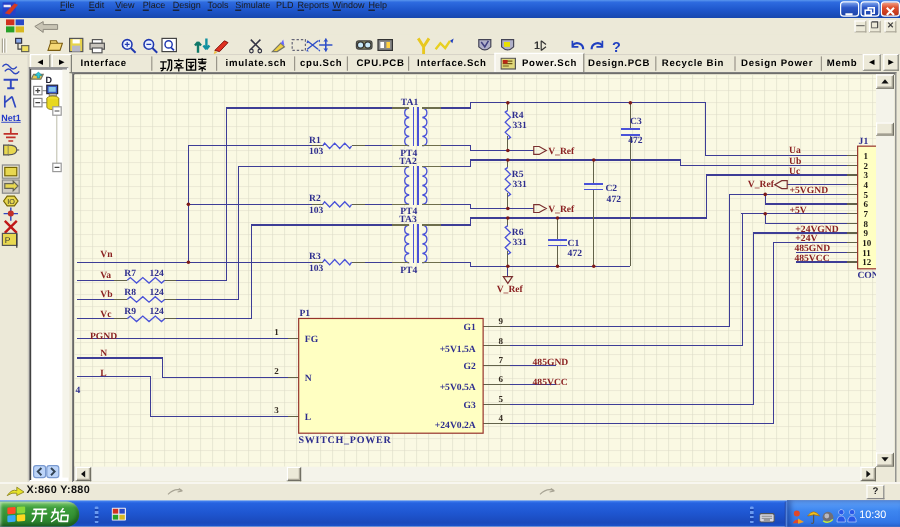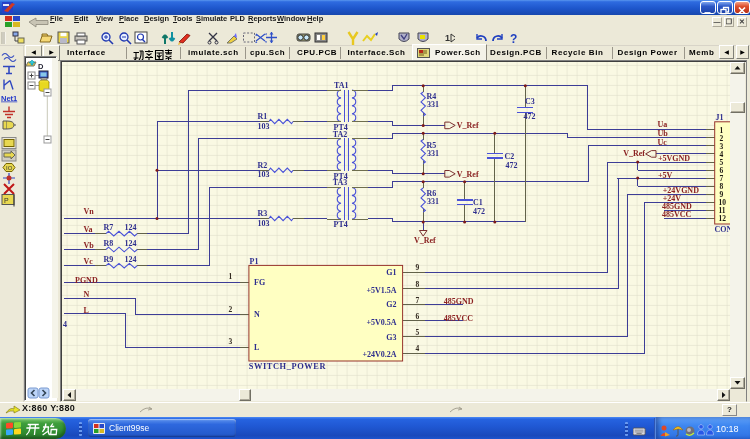--- a/index.html
+++ b/index.html
@@ -6,21 +6,21 @@
 #page{position:relative;width:750px;height:439px}
 
 #titlebar{left:0;top:0;width:750px;height:15px;background:linear-gradient(180deg,#5A96EE 0%,#2E6BE0 12%,#1E56CC 55%,#1747AE 100%);}
 #titletxt{left:20px;top:2px;color:#fff;font-size:9.5px;font-weight:bold;white-space:nowrap;letter-spacing:.8px}
 .xpbtn{top:1px;width:16px;height:13px;border-radius:3px;border:1px solid #fff}
 #btnmin{left:700px;background:linear-gradient(180deg,#7EA4EE,#2C57C6 40%,#1E44A8)}
 #btnres{left:717px;background:linear-gradient(180deg,#7EA4EE,#2C57C6 40%,#1E44A8)}
 #btncls{left:734px;background:linear-gradient(180deg,#F2A086,#DD4F2E 40%,#B93015)}
 
 #menubar{left:0;top:15px;width:750px;height:14px;background:#ECE9D8}
-.mi{top:14px;font-size:7.5px;font-weight:bold;color:#1a1a1a;white-space:nowrap}
+.mi{top:0;font-size:7.5px;font-weight:normal;color:#1a1a1a;white-space:nowrap}
 .mi u{text-decoration:underline}
 .mdib{top:17px;width:10px;height:10px;background:#ECE9D8;border:1px solid #ACA899;border-top-color:#fff;border-left-color:#fff;font-size:7px;line-height:8px;text-align:center;color:#404040;font-weight:bold}
 
 #toolbar{left:0;top:29px;width:750px;height:17px;background:#ECE9D8;border-bottom:1px solid #D8D4C8}
 
 #tabbar{left:0;top:46px;width:750px;height:16px;background:#ECE9D8}
 .tabt{top:48px;font-size:8px;font-weight:bold;color:#000;white-space:nowrap;letter-spacing:.6px}
 .tsep{top:47px;width:1px;height:12px;background:#9a968a}
 .tbtn{width:16px;height:14px;top:46px;background:#ECE9D8;border:1px solid #fff;border-right-color:#808078;border-bottom-color:#808078;text-align:center;line-height:12px;font-size:7px;color:#000}
 #activetab{left:411.5px;top:44px;width:75px;height:18px;background:#F4F2E8;border:1px solid #fff;border-right-color:#888478;border-bottom:none;}
@@ -599,23 +599,20 @@
       </g>
 </svg>
 <svg class="abs" style="left:26px;top:422px" width="32" height="14" viewBox="0 0 32 14">
 <g stroke="#fff" stroke-width="1.3" fill="none" transform="skewX(-6)">
 <path d="M2,2.5 h11 M1,6 h13 M4.5,2.5 V6 M4.7,6 q-0.2,4.5 -3,7 M9.8,2.5 V13"></path>
 <path d="M20,1.5 q0.5,4 -2.5,8.5 M17.5,5 h6 M23,5 q-0.5,5 2,8 M22.5,9.5 l-4.5,3.5"></path>
 <path d="M27,1.5 l-1.8,3 h3.5 M26,7.5 h5.5 v5 h-5.5 z"></path>
 </g>
 </svg>
 <div class="abs" style="left:79px;top:422px;width:3px;height:14px;background:repeating-linear-gradient(180deg,#6a9af0 0 2px,#1a44b0 2px 4px);border-radius:1px"></div>
-<div class="abs" id="taskbtn">
-      <span>Client99se</span>
-    </div>
 <svg class="abs" style="left:93px;top:423px" width="12" height="11" viewBox="0 0 12 11">
 <rect x="0" y="0" width="12" height="11" rx="1" fill="#e8e8f0"></rect>
       <rect x="1" y="1" width="4.5" height="4" fill="#d03020"></rect>
       <rect x="6.5" y="1" width="4.5" height="4" fill="#2848c8"></rect>
       <rect x="1" y="6" width="4.5" height="4" fill="#28a028"></rect>
       <rect x="6.5" y="6" width="4.5" height="4" fill="#d8b820"></rect>
 </svg>
 <div class="abs" style="left:625px;top:422px;width:3px;height:14px;background:repeating-linear-gradient(180deg,#6a9af0 0 2px,#1a44b0 2px 4px);border-radius:1px"></div>
 <svg class="abs" style="left:633px;top:427px" width="13" height="9" viewBox="0 0 15 10">
 <rect x="0" y="1" width="14" height="8" rx="1.5" fill="#d8d8e0" stroke="#555"></rect>
@@ -629,13 +626,13 @@
       <path d="M0.5,12 q3.5,-6 7,0 z" fill="#e04828"></path>
       <path d="M5,8 l5,3 -5,1.5" fill="#f0a020"></path>
 <path d="M13,6 q5,-7 10,0 l-4.5,-1 z" fill="#f0c020" stroke="#a06000" stroke-width="0.5"></path>
       <path d="M18,5 v6 q0,1.5 -2,1" stroke="#555" fill="none"></path>
 <circle cx="30" cy="7" r="4.5" fill="#707078"></circle>
       <circle cx="29" cy="6" r="2" fill="#b8b8c0"></circle>
       <path d="M26,10 q4,3 8,-1" stroke="#c0f040" fill="none" stroke-width="1.2"></path>
 <path d="M41,5 a2.2,2.2 0 1 1 0.1,0 z M41,6 q-3.5,0 -3.5,5 h7 q0,-5 -3.5,-5" fill="#2858e8" stroke="#fff" stroke-width="0.4"></path>
 <path d="M50,5 a2.2,2.2 0 1 1 0.1,0 z M50,6 q-3.5,0 -3.5,5 h7 q0,-5 -3.5,-5" fill="#2858e8" stroke="#fff" stroke-width="0.4"></path>
 </svg>
-<div class="abs" id="traytime">10:18</div>
+<div class="abs" id="traytime">10:30</div>
 </div>
 </body></html>

